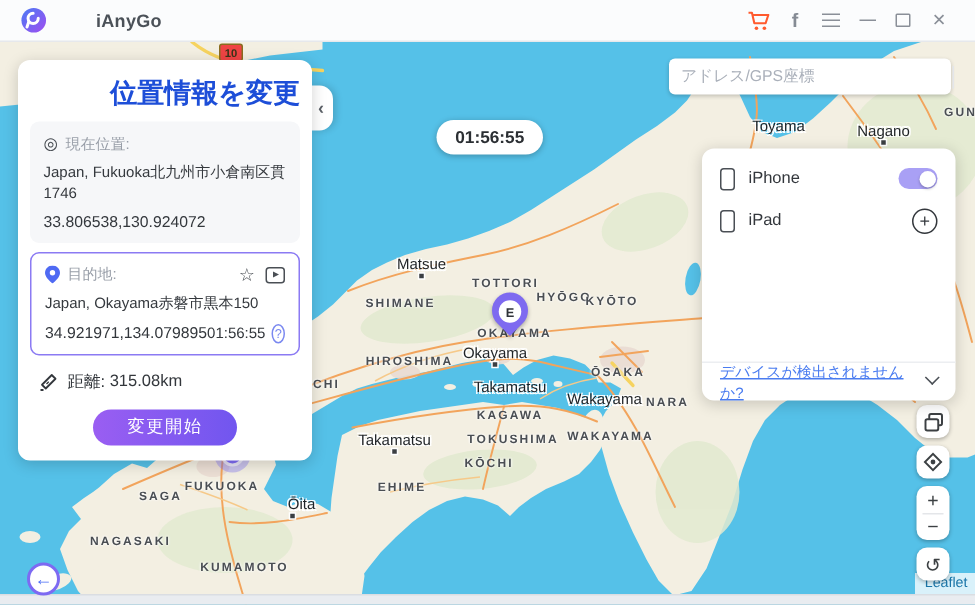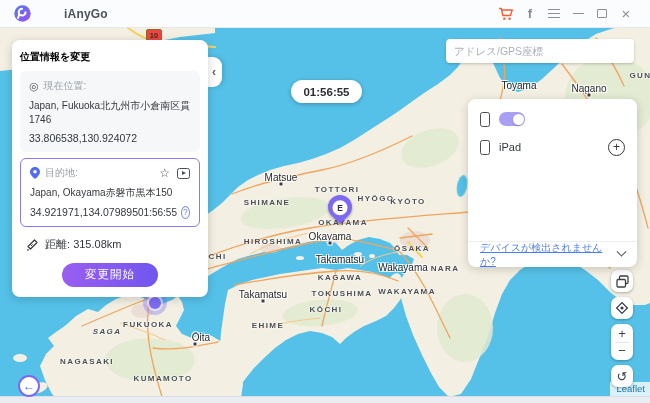--- a/index.html
+++ b/index.html
@@ -59,21 +59,21 @@
        font-size:13px;color:#3c4043;}
   .mctl .zdiv{width:14px;border-top:1px solid #e4e6e9;}
   .reset-g{font-size:13px;color:#3c4043;line-height:1;}
   .attribution{position:absolute;right:0;bottom:7px;background:rgba(255,255,255,.78);padding:1px 5px 2px 6px;
        font-size:9.5px;color:#1b76a8;z-index:5;}
   .bottom-strip{position:absolute;left:0;bottom:0;width:650px;height:7px;background:#e9ecf0;
        border-top:1px solid #dadde2;z-index:5;}
   
   .panel{position:absolute;left:12px;top:40px;width:196px;background:#fff;border-radius:8px;
        box-shadow:0 2px 10px rgba(0,0,0,.18);padding:7px 8px 10px;z-index:10;}
-  .panel-title{text-align:left;font-size:10px;font-weight:700;color:#000000;padding:3px 0 7px;}
+  .panel-title{text-align:right;font-size:18px;font-weight:700;color:#1d4ed8;padding:3px 0 7px;}
   .loc-box{background:#f6f7f9;border-radius:6px;padding:8px 9px;}
   .row-label{display:flex;align-items:center;font-size:10px;color:#989ea8;}
   .row-label .glyph{font-size:11px;color:#4a4f55;margin-right:5px;line-height:1;}
   .addr{font-size:10px;color:#35393e;margin-top:6px;line-height:1.35;}
   .coords{font-size:10.5px;color:#33373c;margin-top:6px;}
   .dest-box{margin-top:6px;border:1px solid #8b7af3;border-radius:6px;padding:7px 9px;background:#fff;}
   .dest-head{display:flex;align-items:center;}
   .dest-head .spacer{flex:1;}
   .star{font-size:12px;color:#4a4f55;margin-right:7px;line-height:1;}
   .export{width:13px;height:11px;border:1.3px solid #4a4f55;border-radius:2.5px;position:relative;}
@@ -247,21 +247,21 @@
         <div class="maplabel region" style="left: 273px; top: 213px;">HIROSHIMA</div>
         <div class="maplabel region" style="left: 412px; top: 220px;">ŌSAKA</div>
         <div class="maplabel region" style="left: 445px; top: 240px;">NARA</div>
         <div class="maplabel region" style="left: 340px; top: 249px;">KAGAWA</div>
         <div class="maplabel region" style="left: 342px; top: 265px;">TOKUSHIMA</div>
         <div class="maplabel region" style="left: 326px; top: 281px;">KŌCHI</div>
         <div class="maplabel region" style="left: 407px; top: 263px;">WAKAYAMA</div>
         <div class="maplabel region" style="left: 268px; top: 297px;">EHIME</div>
         <div class="maplabel region" style="left: 196px; top: 228px;">YAMAGUCHI</div>
         <div class="maplabel region" style="left: 148px; top: 296px;">FUKUOKA</div>
-        <div class="maplabel region" style="left: 107px; top: 303px; font-style: italic;">SAGA</div>
+        <div class="maplabel region" style="left: 107px; top: 303px;">SAGA</div>
         <div class="maplabel region" style="left: 87px; top: 333px;">NAGASAKI</div>
         <div class="maplabel region" style="left: 163px; top: 350px;">KUMAMOTO</div>
         <div class="maplabel region" style="left: 648px; top: 47px;">GUNMA</div>
         <div class="maplabel city" style="left: 281px; top: 149px;">Matsue</div>
         <div class="citydot" style="left: 281px; top: 156px;"></div>
         <div class="maplabel city" style="left: 330px; top: 208px;">Okayama</div>
         <div class="citydot" style="left: 330px; top: 215px;"></div>
         <div class="maplabel city" style="left: 340px; top: 231px;">Takamatsu</div>
         <div class="maplabel city" style="left: 403px; top: 239px;">Wakayama</div>
         <div class="maplabel city" style="left: 263px; top: 266px;">Takamatsu</div>
@@ -365,20 +365,21 @@
     <span class="s-div"></span>
     <span class="s-btn">
       <span class="mag"></span>
     </span>
   </div>
 
   <div class="devpanel">
     <div class="devlist">
         <div class="dev-row">
           <span class="phone-ico"></span>
+          <span class="dev-name">iPhone</span>
           <span class="toggle on">
             <span class="knob"></span>
           </span>
         </div>
         <div class="dev-row">
           <span class="phone-ico"></span>
           <span class="dev-name">iPad</span>
           <span class="plus-c">+</span>
         </div>
       </div>

